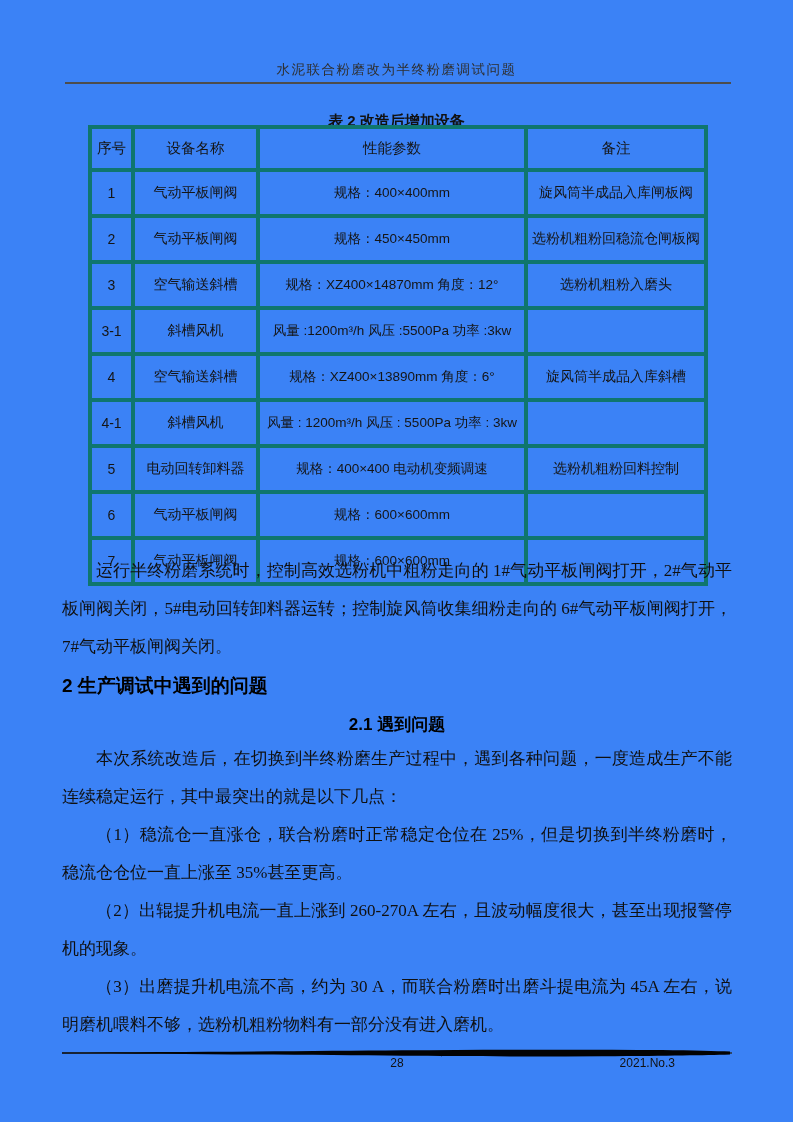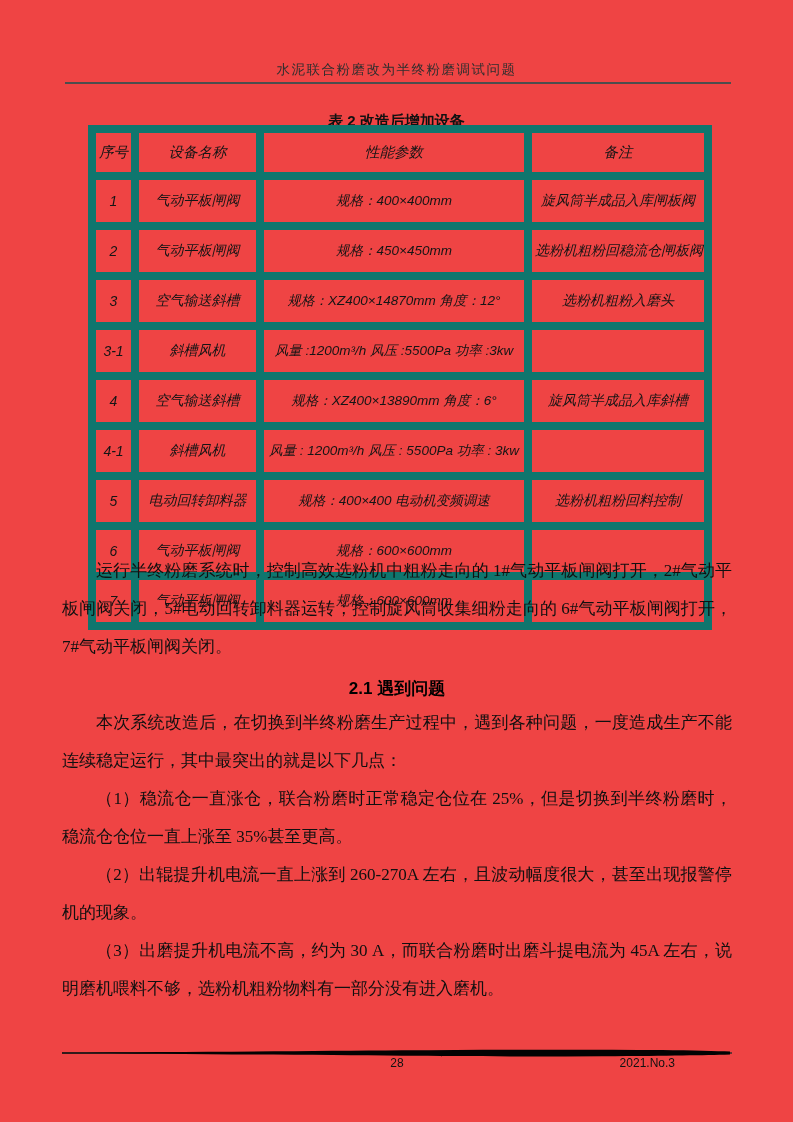--- a/index.html
+++ b/index.html
@@ -1,19 +1,19 @@
 <!DOCTYPE html>
 <html><head>
 <meta charset="utf-8">
 <style>
   html, body { margin:0; padding:0; background:#ffffff; }
   .page {
     position:relative;
     width:793px; height:1122px;
-    background:#ef4444;
+    background:#3b82f6;
     color:#1a1a1a;
     overflow:hidden;
     font-family:"Liberation Serif", serif;
   }
   
   .header-title {
     position:absolute; top:61px; left:0; width:100%;
     text-align:center;
     font-family:"Liberation Serif", serif;
     font-size:13.5px; letter-spacing:1.5px; color:#2e2e2e;
@@ -29,24 +29,24 @@
     font-family:"Liberation Sans", sans-serif;
     font-weight:bold; font-size:15px; color:#111;margin-top:12px;
   }
   table.equip {
     position:absolute; top:125px; left:88px;
     width:616px; border-collapse:collapse; table-layout:fixed;
     font-family:"Liberation Sans", sans-serif;
     font-size:14px; color:#151515;
   }
   table.equip th, table.equip td {
-    border:8px solid #0f766e;
+    border:4px solid #0f766e;
     text-align:center; vertical-align:middle;
     padding:0 3px; font-weight:normal;
-    height:42px; overflow:hidden; white-space:nowrap;font-style:italic;
+    height:42px; overflow:hidden; white-space:nowrap;
   }
   table.equip th { height:39px; font-size:14.5px; }
   td.params { font-size:13.5px; }
   
   .flow {
     position:absolute; top:552px; left:62px; width:670px;
     font-family:"Liberation Serif", serif;
     font-size:17px; line-height:38px; color:#101010;
     text-align:justify;
   }
@@ -149,20 +149,21 @@
       <td>7</td>
       <td>气动平板闸阀</td>
       <td class="params">规格：600×600mm</td>
       <td></td>
     </tr>
   </tbody>
     </table>
 
   <div class="flow">
     <p>运行半终粉磨系统时，控制高效选粉机中粗粉走向的 1#气动平板闸阀打开，2#气动平板闸阀关闭，5#电动回转卸料器运转；控制旋风筒收集细粉走向的 6#气动平板闸阀打开，7#气动平板闸阀关闭。</p>
+    <h1>2 生产调试中遇到的问题</h1>
     <h2>2.1 遇到问题</h2>
     <p>本次系统改造后，在切换到半终粉磨生产过程中，遇到各种问题，一度造成生产不能连续稳定运行，其中最突出的就是以下几点：</p>
     <p>（1）稳流仓一直涨仓，联合粉磨时正常稳定仓位在 25%，但是切换到半终粉磨时，稳流仓仓位一直上涨至 35%甚至更高。</p>
     <p>（2）出辊提升机电流一直上涨到 260-270A 左右，且波动幅度很大，甚至出现报警停机的现象。</p>
     <p>（3）出磨提升机电流不高，约为 30 A，而联合粉磨时出磨斗提电流为 45A 左右，说明磨机喂料不够，选粉机粗粉物料有一部分没有进入磨机。</p>
   </div>
 
   <div class="footer-bar">
     <svg width="670" height="10" viewBox="0 0 670 10">
       <rect x="0" y="4.3" width="670" height="1.4" fill="#2b2b2b"></rect>

